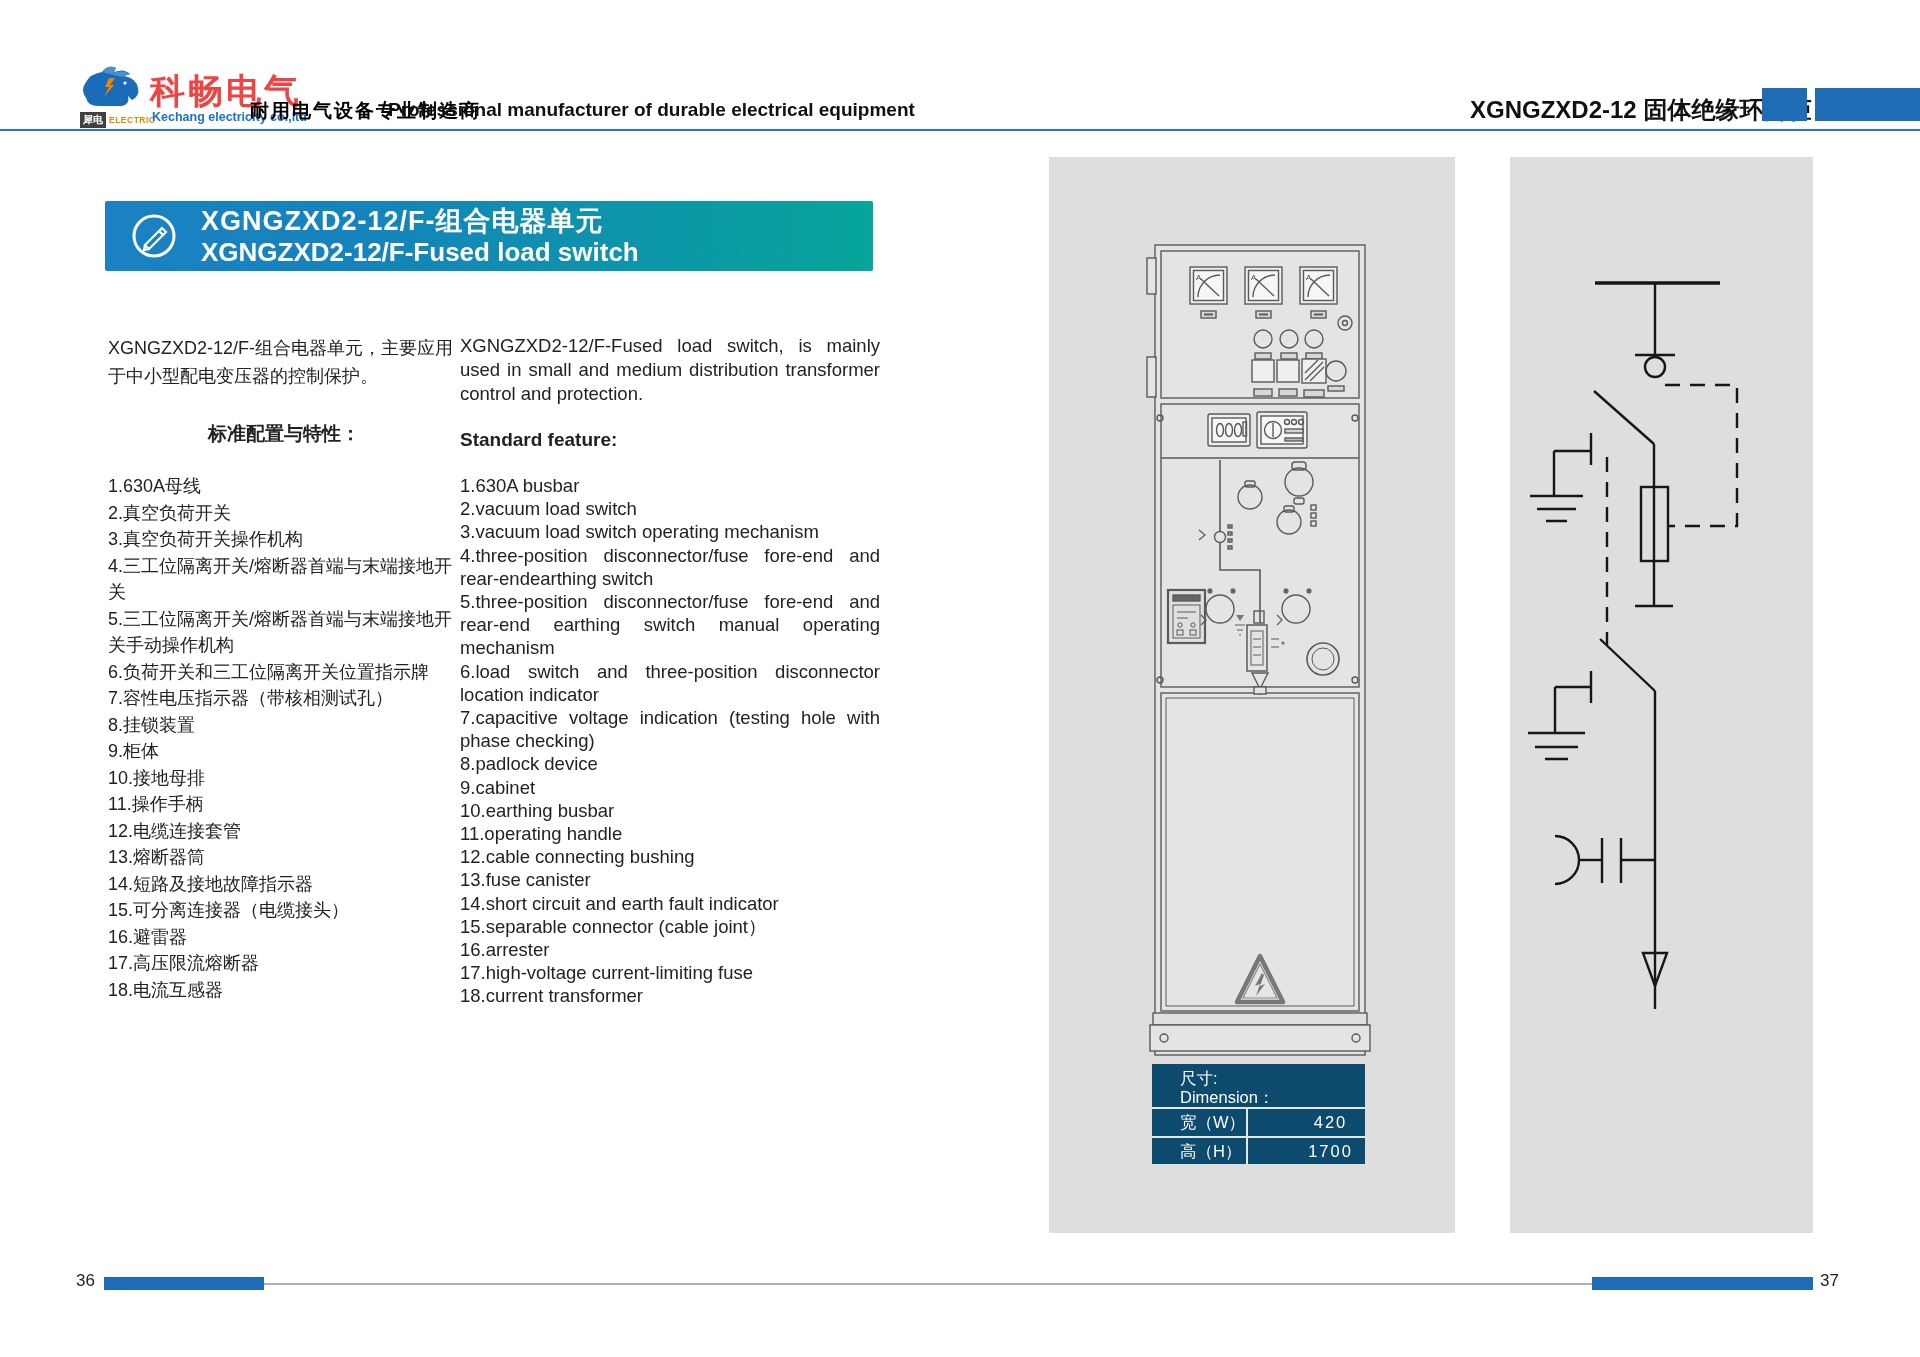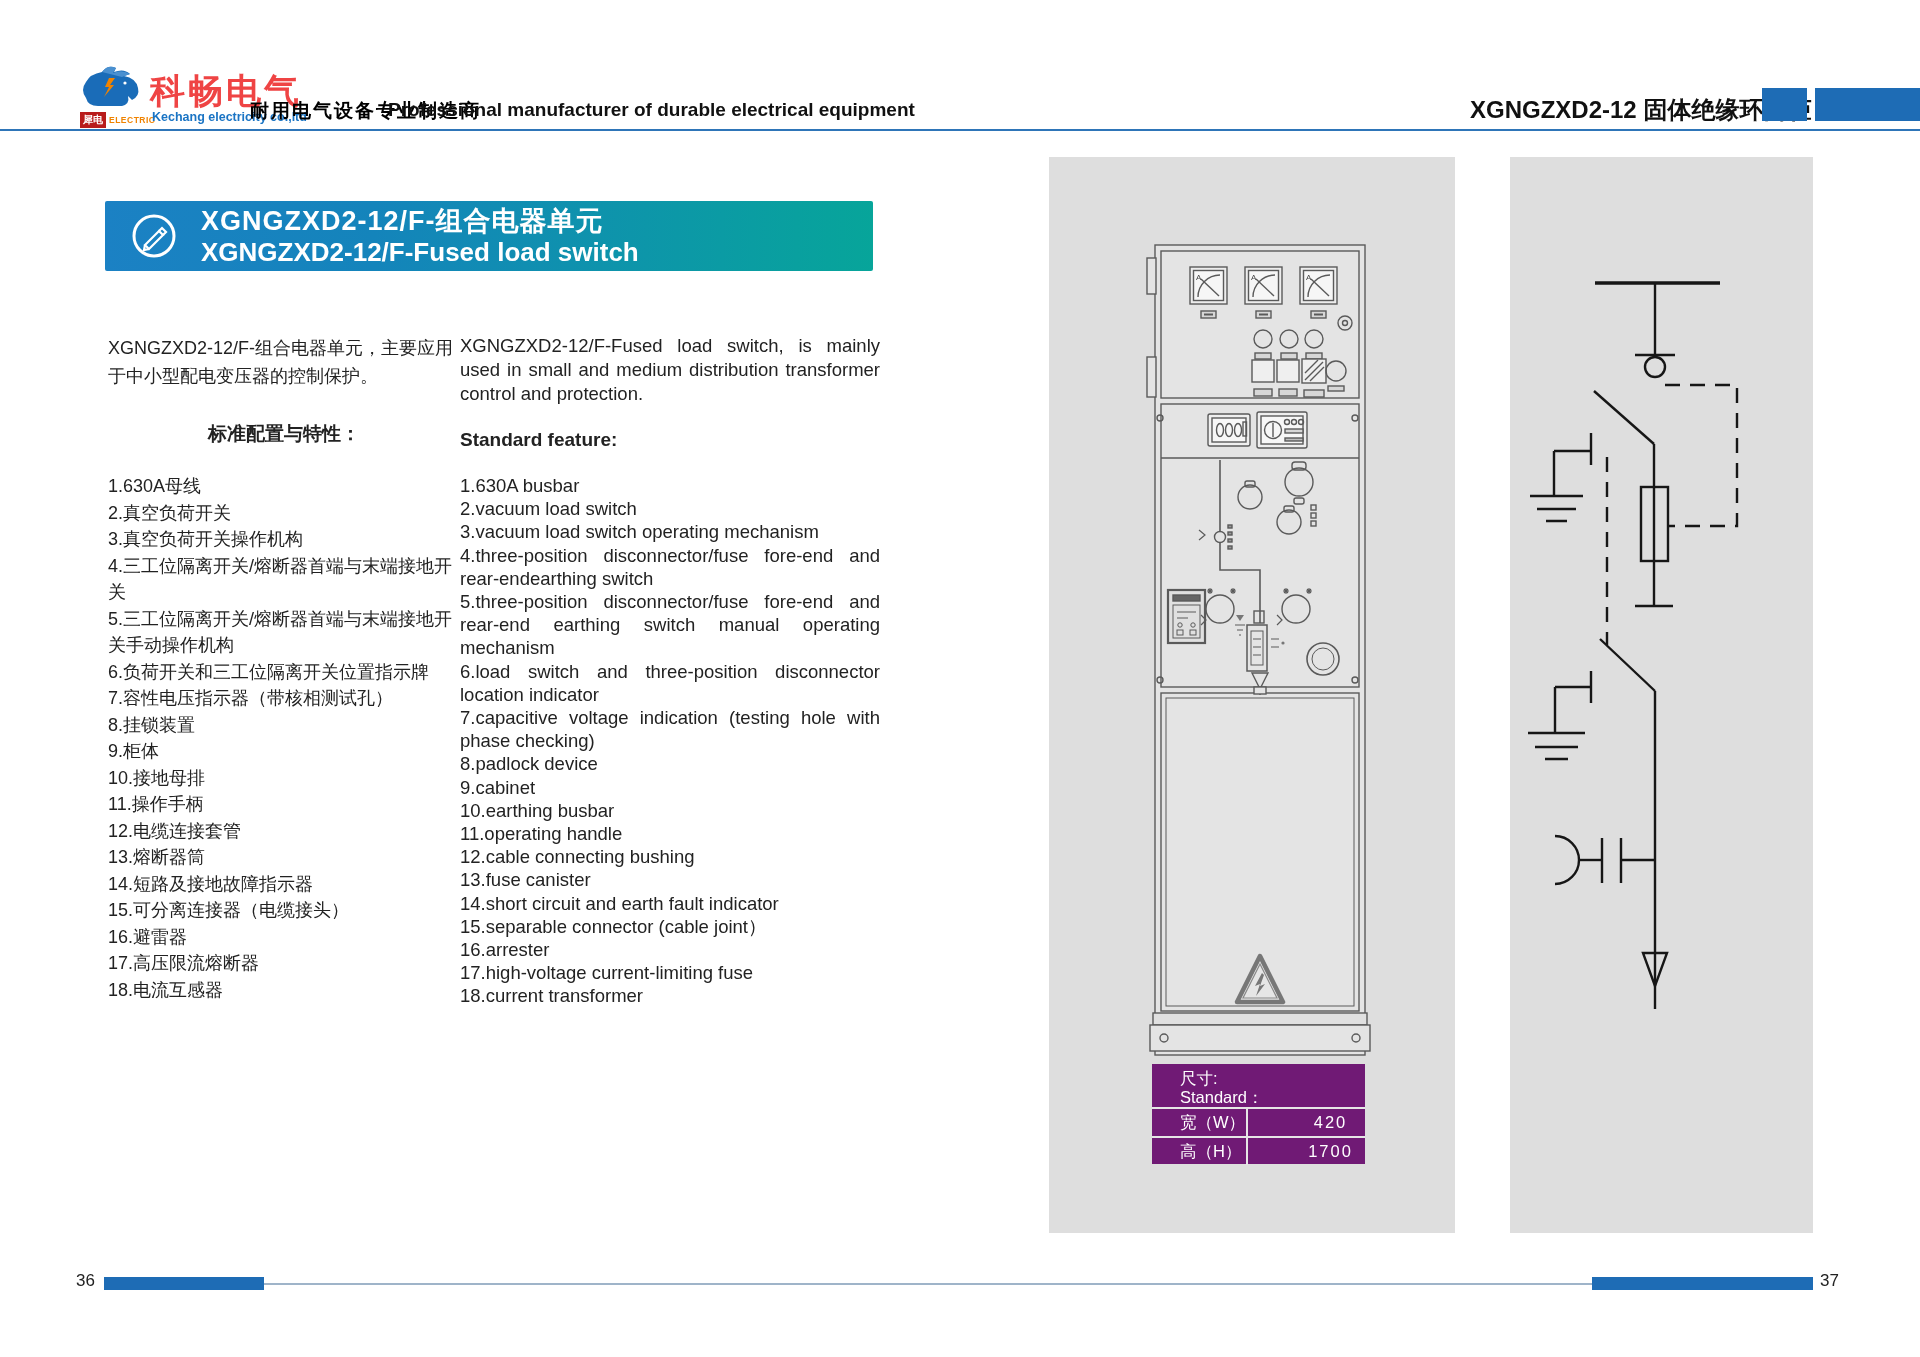--- a/index.html
+++ b/index.html
@@ -4,21 +4,21 @@
 <style>
   html,body{margin:0;padding:0;background:#fff;}
   .page{position:relative;width:1920px;height:1357px;background:#ffffff;
         font-family:"Liberation Sans","DejaVu Sans",sans-serif;overflow:hidden;color:#1a1a1a;}
   .abs{position:absolute;}
 
   
   .brand-cn{left:150px;top:68px;font-size:35px;font-weight:bold;color:#ef4444;letter-spacing:3px;}
   .brand-en{left:152px;top:110px;font-size:12.5px;font-weight:bold;color:#1a74c4;}
   .logo-mark{left:80px;top:112px;display:flex;align-items:center;gap:3px;}
-  .mark-cn{background:#b91c1c;color:#fff;font-size:10px;font-weight:bold;padding:1px 3px;}
+  .mark-cn{background:#404040;color:#fff;font-size:10px;font-weight:bold;padding:1px 3px;}
   .mark-en{color:#f08300;font-size:8.5px;font-weight:bold;letter-spacing:.5px;}
   .tagline-cn{left:250px;top:98px;font-size:19px;font-weight:bold;color:#000000;letter-spacing:2px;}
   .tagline-en{left:388px;top:99px;font-size:19px;font-weight:bold;color:#111;}
   .series-title{left:1470px;top:94px;font-size:24px;font-weight:bold;color:#111;}
   .hdr-rect-sm{left:1762px;top:88px;width:45px;height:33px;background:#1e6cb5;}
   .hdr-rect-lg{left:1815px;top:88px;width:105px;height:33px;background:#1e6cb5;}
   .hdr-rule{left:0;top:129px;width:1920px;height:2px;background:#2e75b8;}
 
   
   .banner{left:105px;top:201px;width:768px;height:70px;border-radius:2px;
@@ -39,21 +39,21 @@
   .feat-list-en{margin-top:22px;line-height:23.2px;text-align:justify;}
   .feat-list-en .feat-item{text-align:justify;}
 
   
   .panel-a{left:1049px;top:157px;width:406px;height:1076px;background:#dedede;}
   .panel-b{left:1510px;top:157px;width:303px;height:1076px;background:#dedede;}
   .panel-a svg,.panel-b svg{position:absolute;left:0;top:0;}
 
   
   .dim-table{position:absolute;left:103px;top:907px;width:213px;height:100px;
-             background:#701a75;color:#fff;font-size:16.5px;}
+             background:#0c4a6e;color:#fff;font-size:16.5px;}
   .dim-title{padding:5px 0 0 28px;line-height:19px;}
   .dim-row{display:flex;height:27px;border-top:2px solid #e6e6e6;align-items:center;}
   .dim-label{width:96px;padding-left:28px;box-sizing:border-box;border-right:2px solid #e6e6e6;
              height:100%;display:flex;align-items:center;}
   .dim-value{flex:1;text-align:center;letter-spacing:2px;margin-left:48px;}
 
   
   .foot-rule{left:104px;top:1283px;width:1709px;height:2px;background:#9fb4c9;}
   .foot-bar-l{left:104px;top:1277px;width:160px;height:13px;background:#1e6cb5;}
   .foot-bar-r{left:1592px;top:1277px;width:221px;height:13px;background:#1e6cb5;}
@@ -324,21 +324,21 @@
         <rect x="104" y="856" width="214" height="12" fill="#e0e0e0"></rect>
         <rect x="101" y="868" width="220" height="26" fill="#e4e4e4"></rect>
         <circle cx="115" cy="881" r="4"></circle>
           <circle cx="307" cy="881" r="4"></circle>
       </g>
     </svg>
 
     <div class="dim-table">
       <div class="dim-title">
         <div>尺寸:</div>
-        <div>Standard：</div>
+        <div>Dimension：</div>
       </div>
       <div class="dim-row">
         <div class="dim-label">宽（W）</div>
         <div class="dim-value">420</div>
       </div>
       <div class="dim-row">
         <div class="dim-label">高（H）</div>
         <div class="dim-value">1700</div>
       </div>
     </div>

